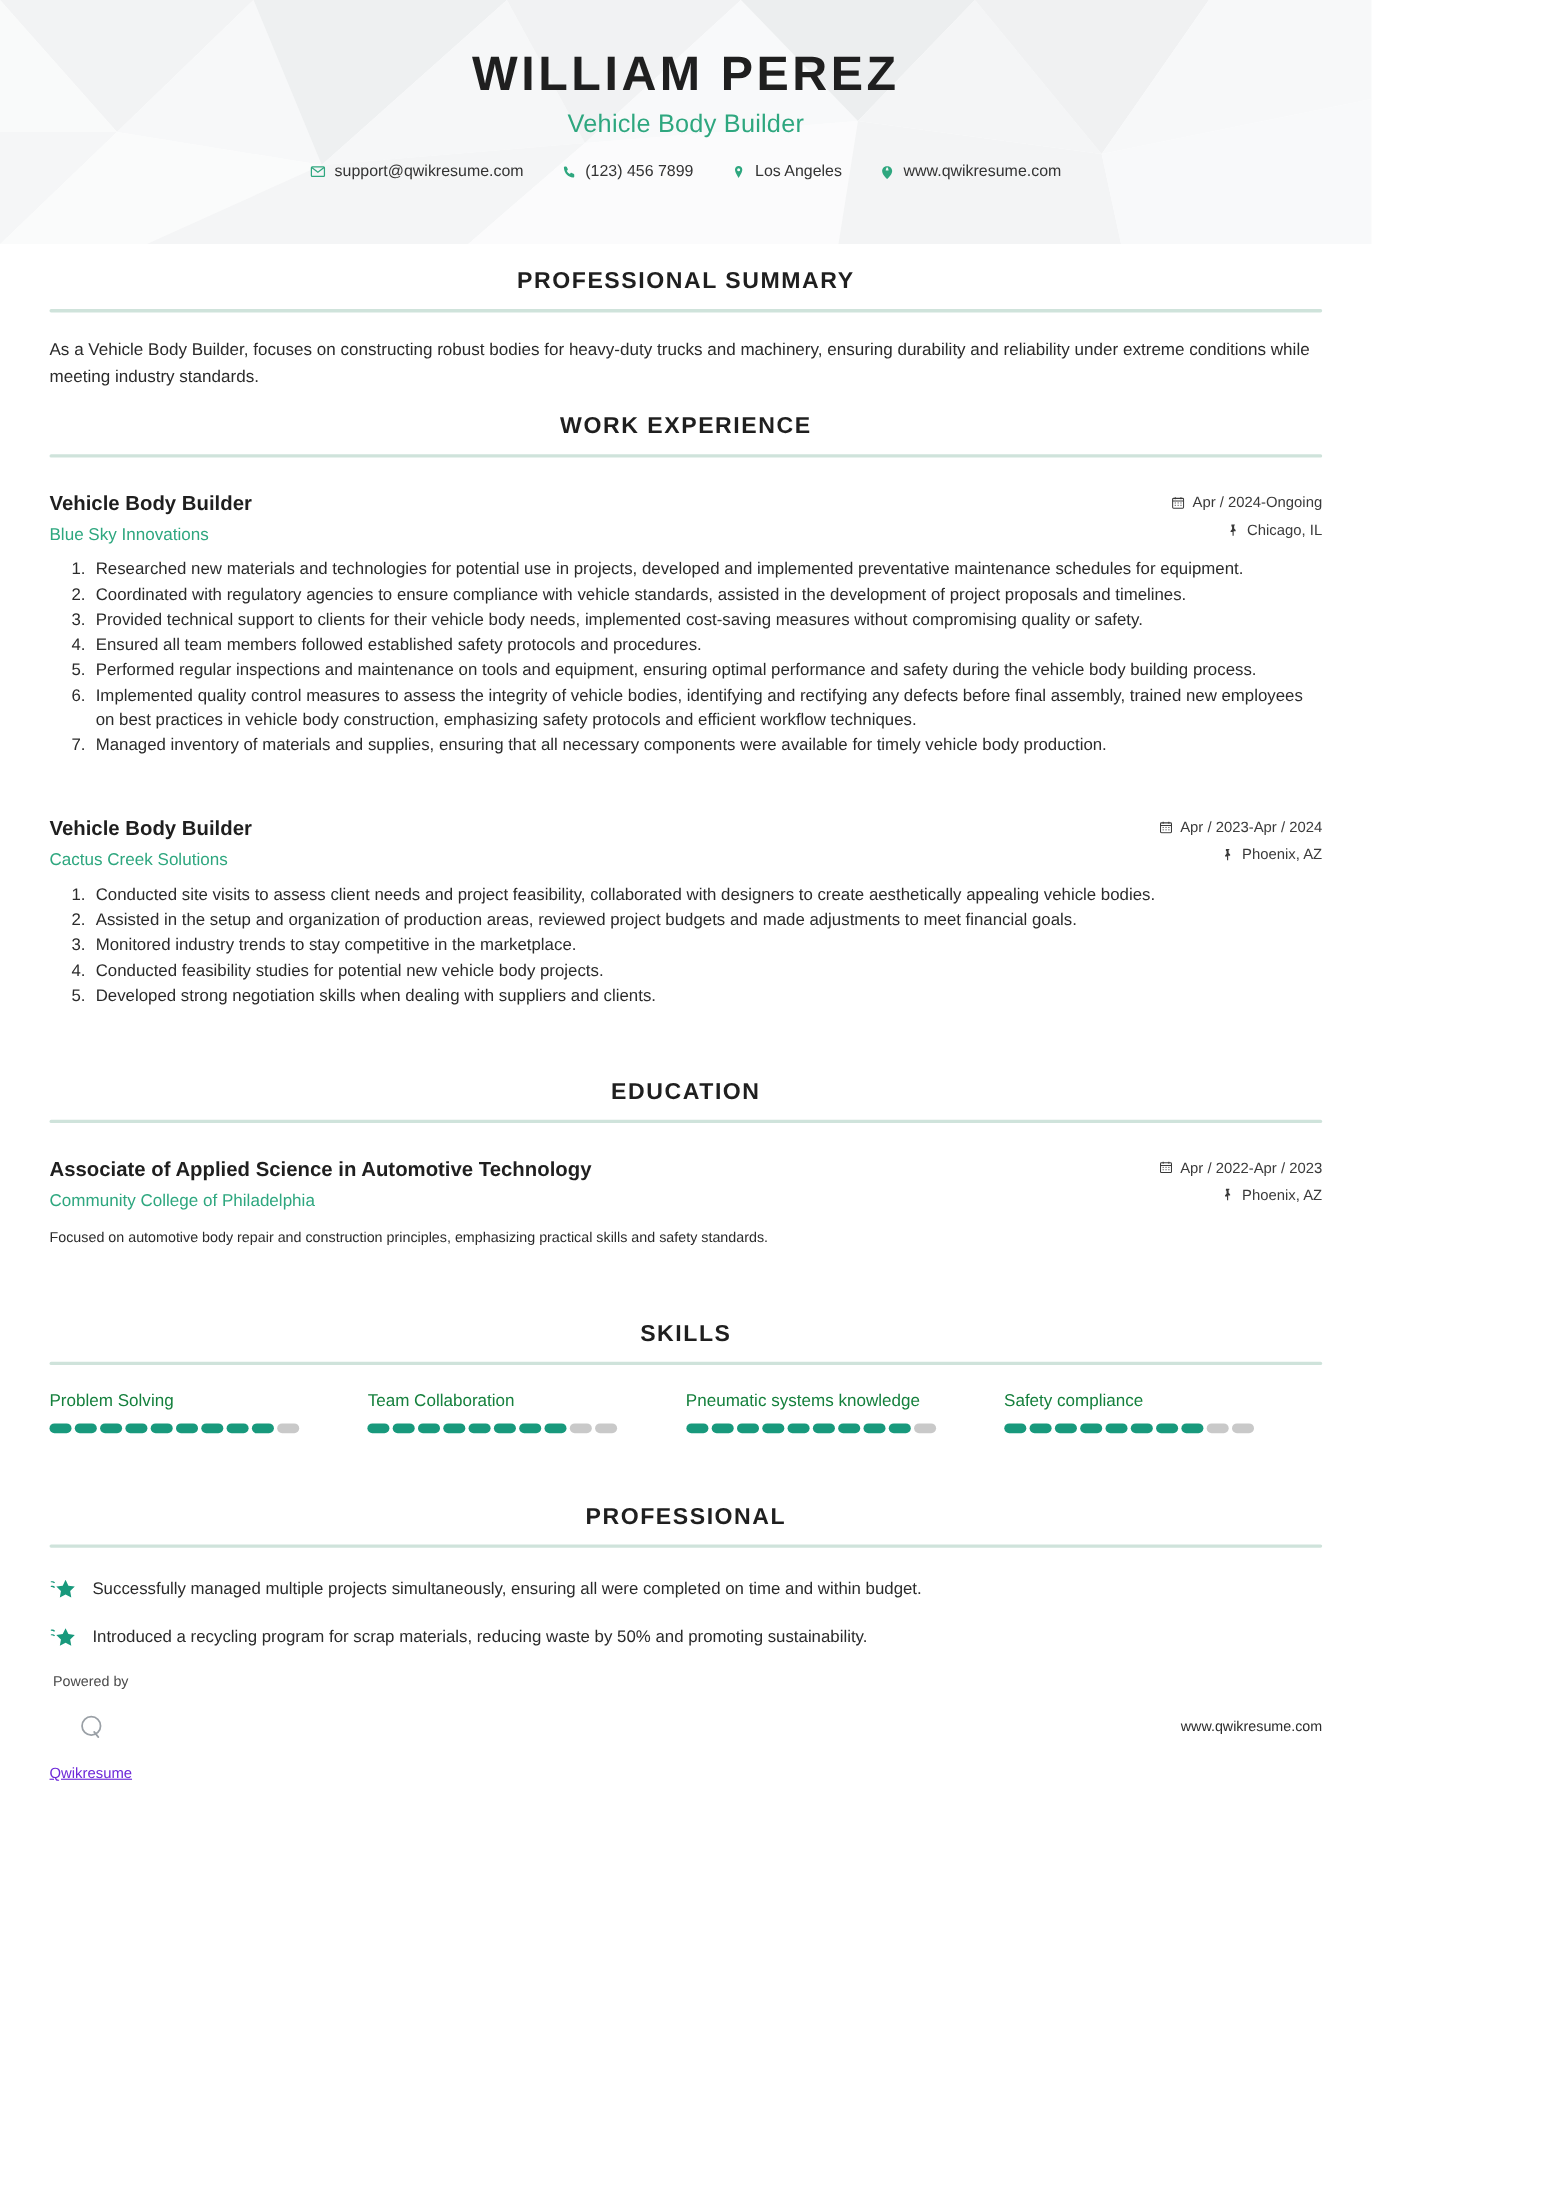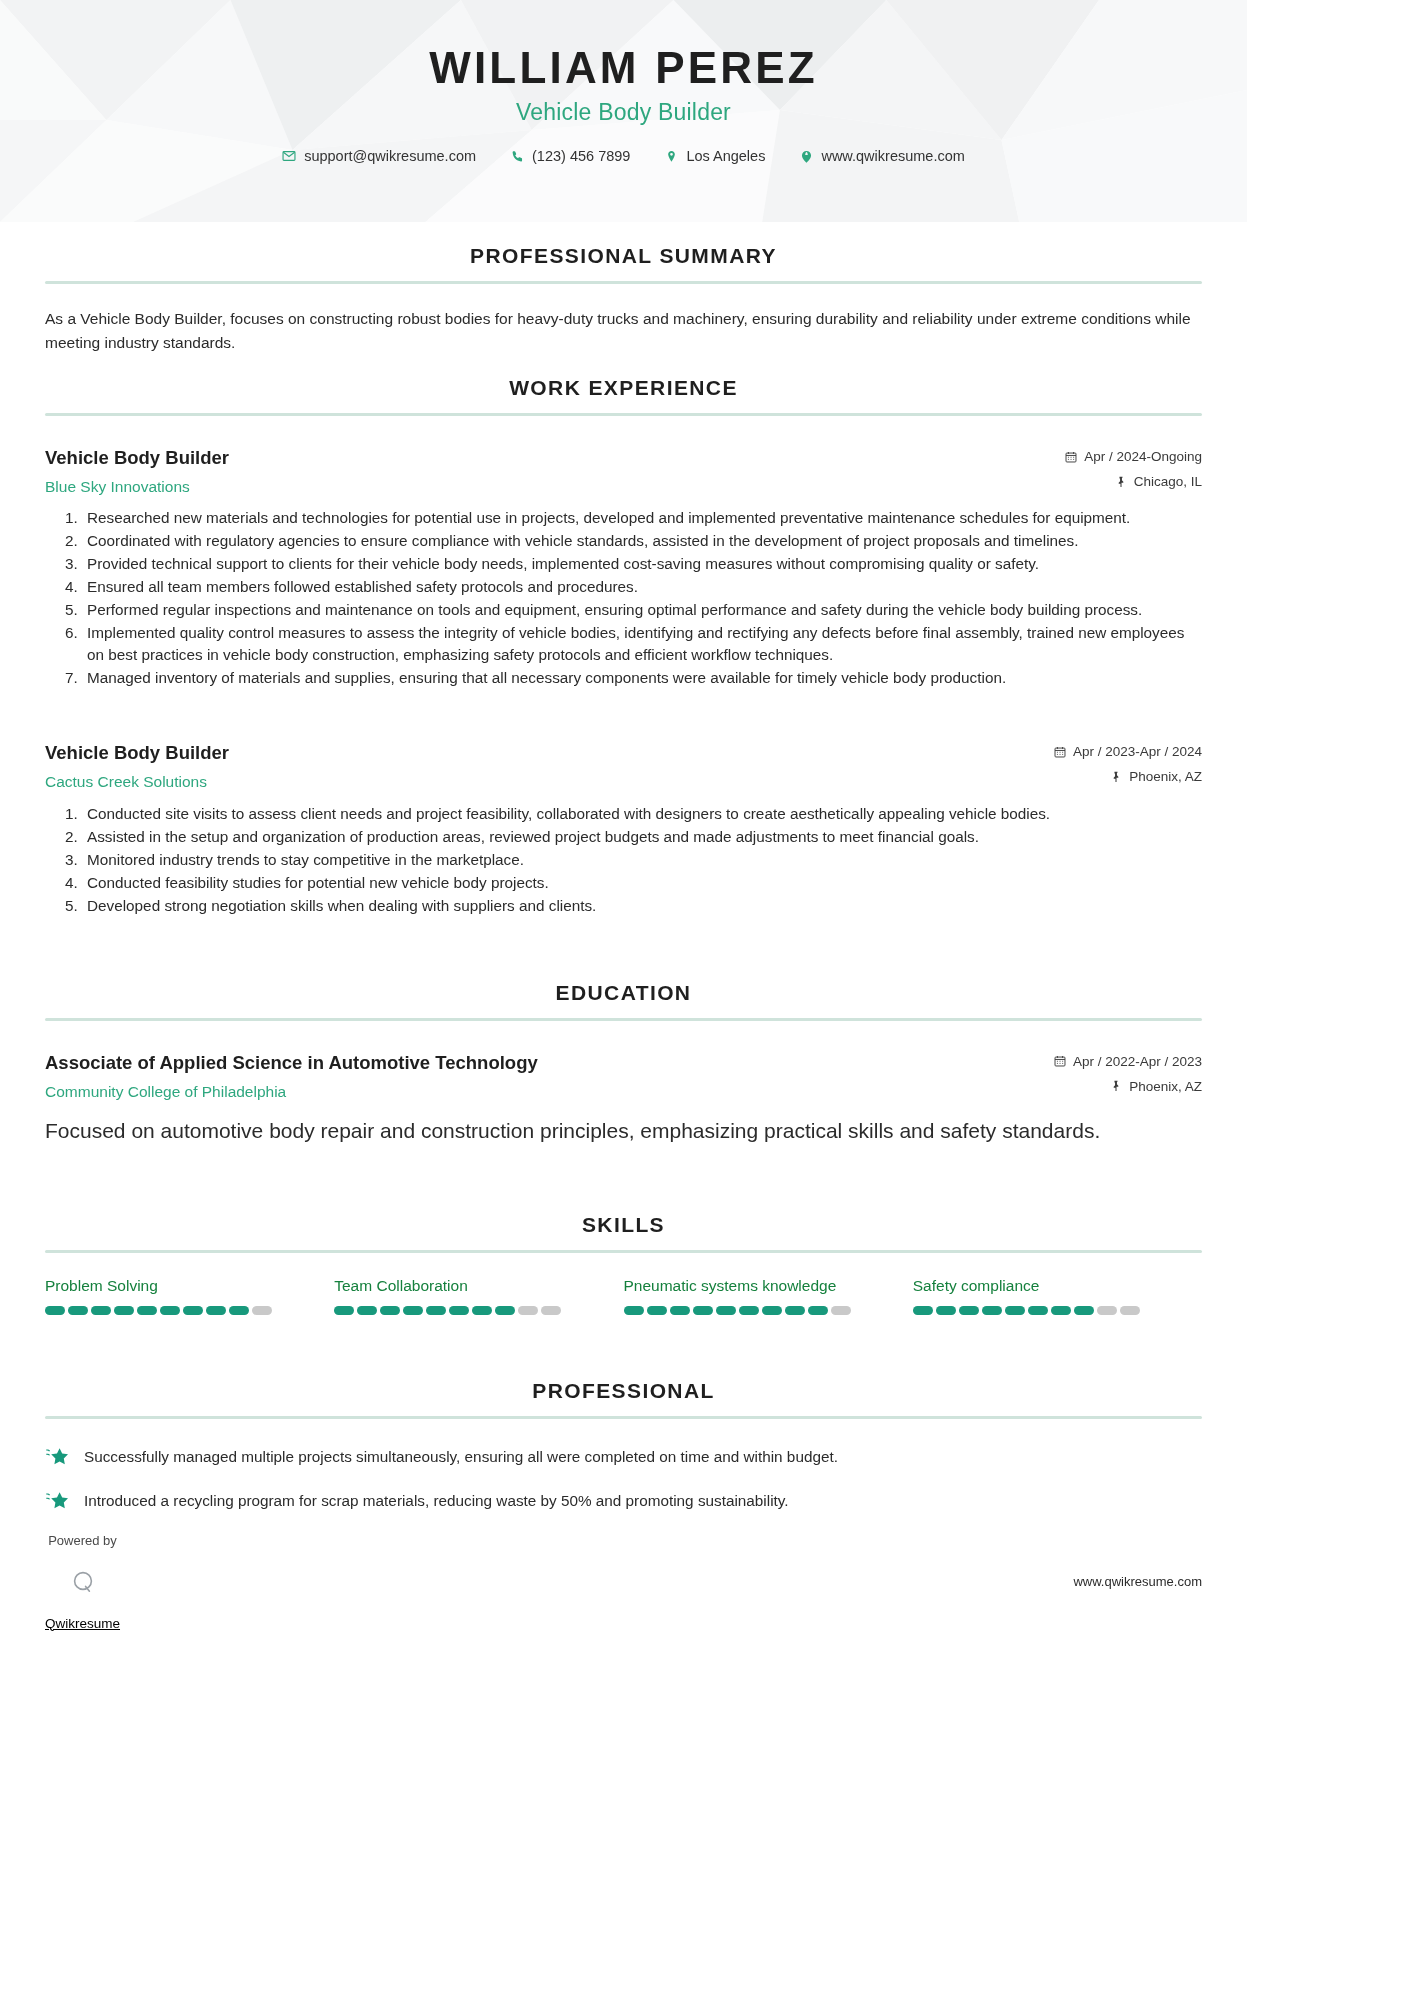--- a/index.html
+++ b/index.html
@@ -158,21 +158,21 @@
     font-size: 15.3px;
     line-height: 1.44;
     color: #2b2b2b;
   }
   .entry-list li {
     margin-bottom: 1px;
     padding-left: 5px;
   }
   .entry-desc {
     margin-top: 14px;
-    font-size: 21px;
+    font-size: 13px;
     line-height: 1.46;
     color: #2b2b2b;
   }
 
   
   .skills-wrap {
     display: flex;
     margin-top: 22px;
     gap: 0;
   }
@@ -238,21 +238,21 @@
     gap: 21px;
     flex-direction: column;
   }
   .brand-mark {
     width: 26px;
     height: 26px;
     color: #9aa0a6;
   }
   .brand-mark svg { display: block; }
   .brand-name {
-    color: #000000;
+    color: #6d28d9;
     font-size: 13.5px;
   }
   .footer-right { font-size: 13px; color: #2b2b2b; }
 </style>
 </head>
 <body>
 
 <div class="page">
 
   <div class="header">

